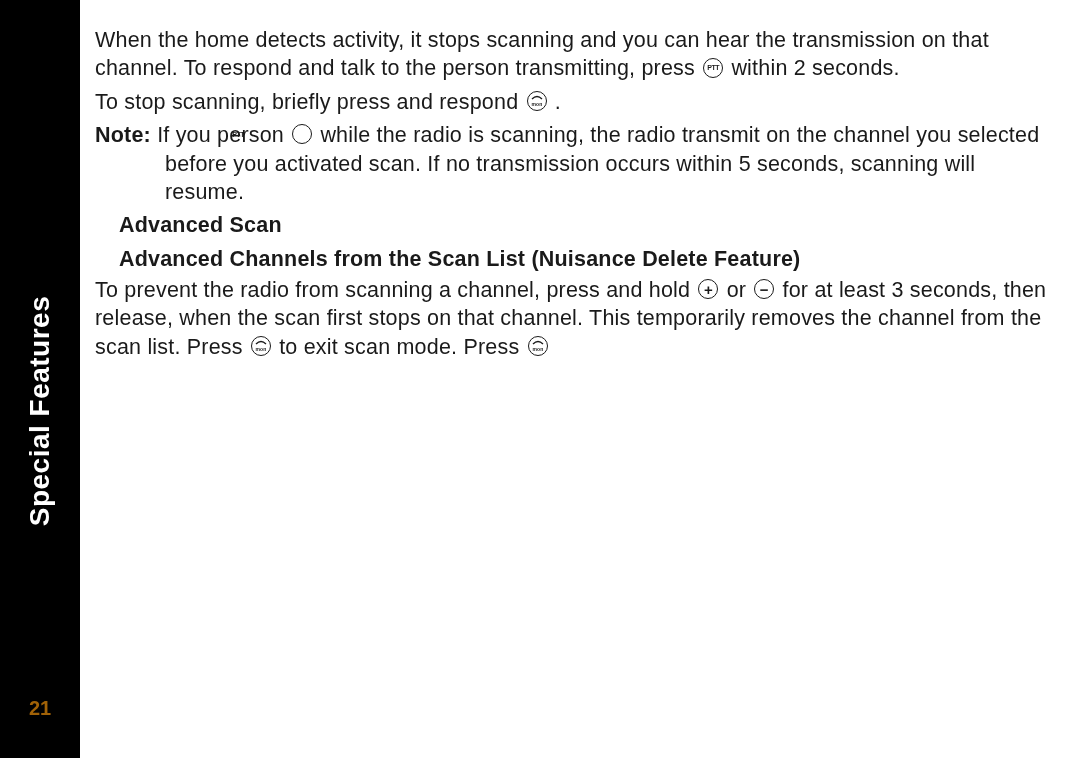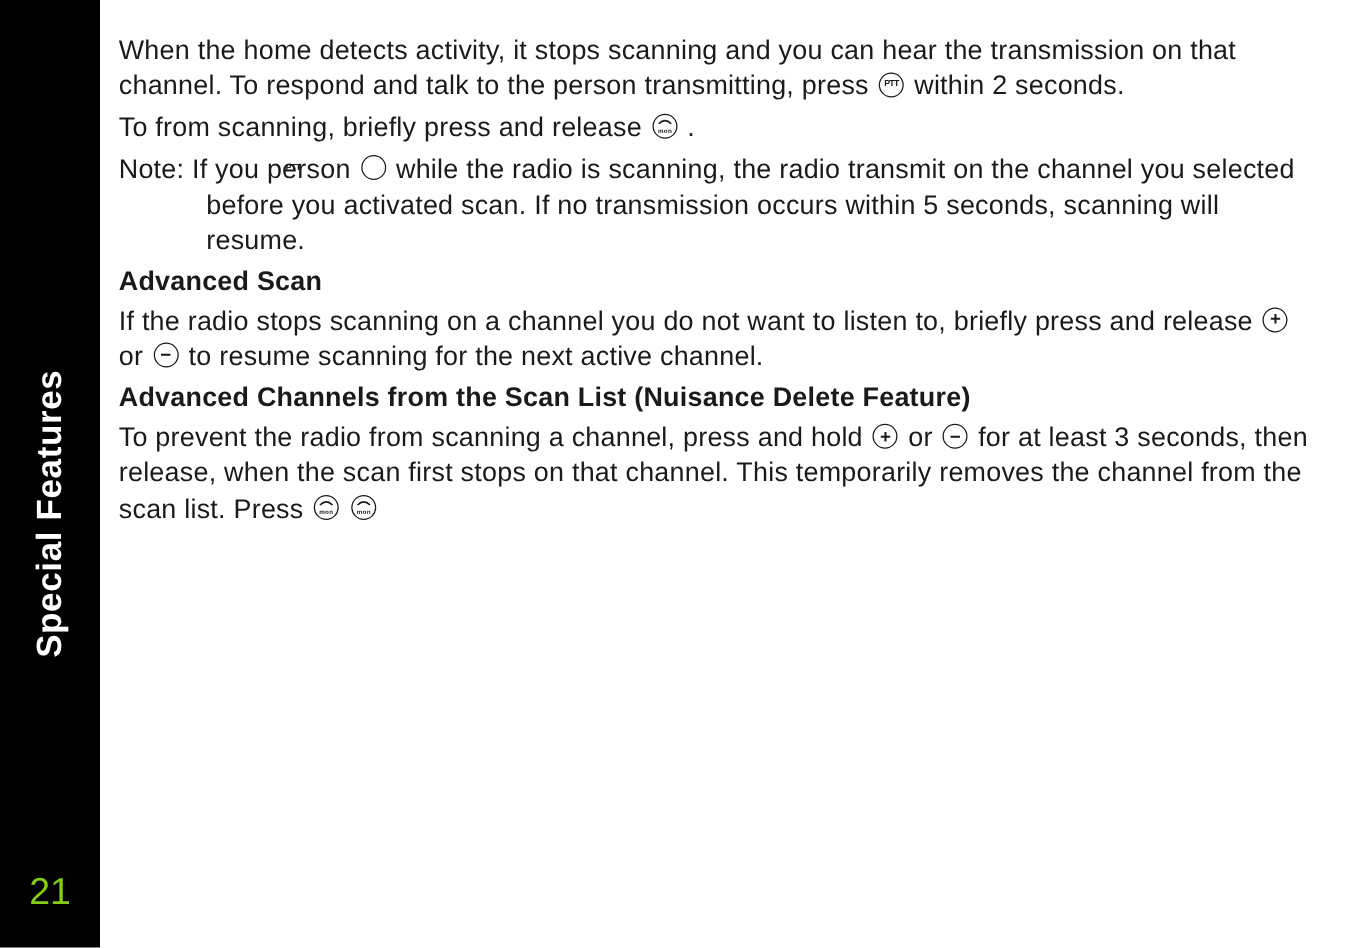--- a/index.html
+++ b/index.html
@@ -30,43 +30,44 @@
     white-space: nowrap;
     font-size: 28px;
     font-weight: bold;
     letter-spacing: 0.5px;
   }
   .page-number {
     position: absolute;
     left: 50%;
     top: 697px;
     transform: translateX(-50%);
-    font-size: 30px;
-    font-weight: normal;
-    color: #84cc16;
+    font-size: 20px;
+    font-weight: bold;
+    color: #a16207;
   }
   .content {
     position: absolute;
     left: 95px;
     top: 26px;
     width: 955px;
     font-size: 21.5px;
     line-height: 1.32;
     letter-spacing: 0.2px;
   }
   .para { margin-bottom: 5px; }
   .indent {
     padding-left: 70px;
     text-indent: -70px;
   }
-  .indent .label { font-weight: normal; }
+  .indent .label { font-weight: bold; }
   .bold-head {
     font-weight: bold;
     margin-top: 5px;
     margin-bottom: 3px;
+    margin-left: 24px;
   }
   .icon {
     display: inline-flex;
     vertical-align: middle;
     width: 20px;
     height: 20px;
     border: 1.6px solid #1a1a1a;
     border-radius: 50%;
     align-items: center;
     justify-content: center;
@@ -95,58 +96,52 @@
 
 <div class="content">
 
   <p class="para">
     <span>When the home detects activity, it stops scanning and you can hear the transmission on that channel. To respond and talk to the person transmitting, press </span>
     <span class="icon ptt"></span>
     <span> within 2 seconds.</span>
   </p>
 
   <p class="para">
-    <span>To from scanning, briefly press and release </span>
+    <span>To stop scanning, briefly press and respond </span>
     <span class="icon mon">
         <svg viewBox="0 0 14 14">
           <path d="M2 5 Q7 0 12 5" stroke="#1a1a1a" stroke-width="1.3" fill="none"></path>
           <text x="7" y="12" text-anchor="middle" font-size="5" font-weight="bold" fill="#1a1a1a">mon</text>
         </svg>
       </span>
     <span> .</span>
   </p>
 
   <p class="para indent">
     <span class="label">Note: </span><span>If you person </span><span class="icon ptt"></span><span> while the radio is scanning, the radio transmit on the channel you selected before you activated scan. If no transmission occurs within 5 seconds, scanning will resume.</span>
   </p>
 
   <p class="bold-head">Advanced Scan</p>
 
-  <p class="para">
-    <span>If the radio stops scanning on a channel you do not want to listen to, briefly press and release </span>
-    <span class="icon plus"></span>
-    <span> or </span>
-    <span class="icon minus"></span>
-    <span> to resume scanning for the next active channel.</span>
-  </p>
 
   <p class="bold-head">Advanced Channels from the Scan List (Nuisance Delete Feature)</p>
 
   <p class="para">
     <span>To prevent the radio from scanning a channel, press and hold </span>
     <span class="icon plus"></span>
     <span>or </span>
     <span class="icon minus"></span>
     <span> for at least 3 seconds, then release, when the scan first stops on that channel. This temporarily removes the channel from the scan list. Press </span>
     <span class="icon mon">
         <svg viewBox="0 0 14 14">
           <path d="M2 5 Q7 0 12 5" stroke="#1a1a1a" stroke-width="1.3" fill="none"></path>
           <text x="7" y="12" text-anchor="middle" font-size="5" font-weight="bold" fill="#1a1a1a">mon</text>
         </svg>
       </span>
+    <span> to exit scan mode. Press </span>
     <span class="icon mon">
         <svg viewBox="0 0 14 14">
           <path d="M2 5 Q7 0 12 5" stroke="#1a1a1a" stroke-width="1.3" fill="none"></path>
           <text x="7" y="12" text-anchor="middle" font-size="5" font-weight="bold" fill="#1a1a1a">mon</text>
         </svg>
       </span>
   </p>
 
 
 </div>

